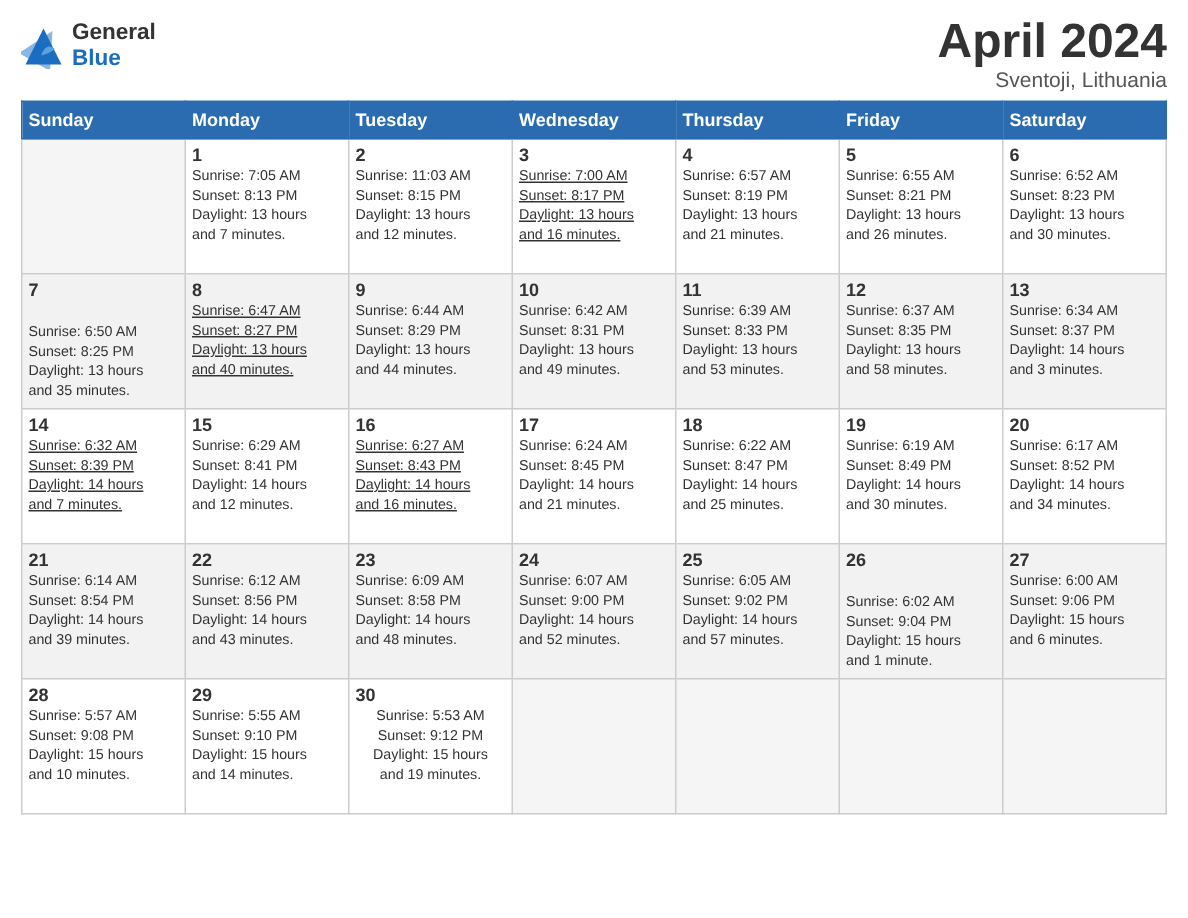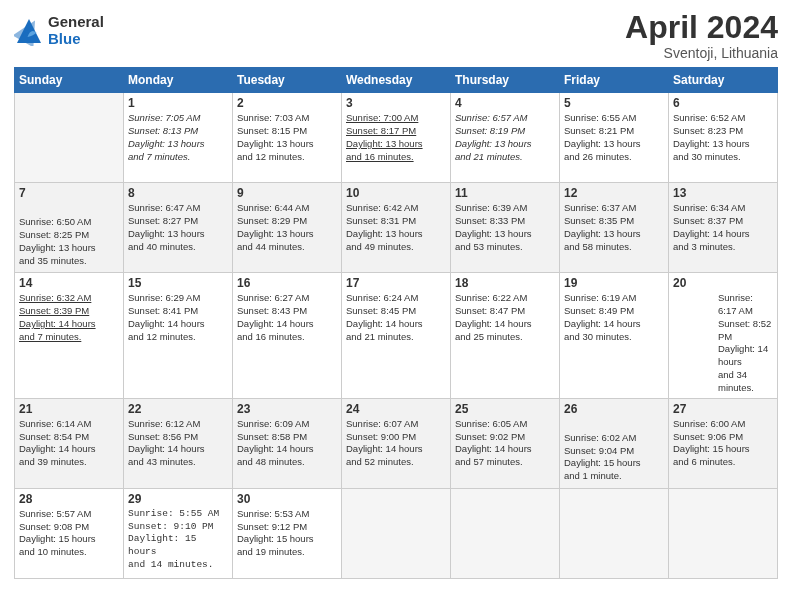--- a/index.html
+++ b/index.html
@@ -142,42 +142,42 @@
           <th>Thursday</th>
           <th>Friday</th>
           <th>Saturday</th>
         </tr>
     </thead>
     <tbody id="calendar-body">
     <tr class="row-white">
           <td class="empty"></td>
           <td>
             <span class="day-num">1</span>
-            <div class="day-info" style="white-space: pre-line; font-style: italic;">Sunrise: 7:05 AM
+            <div class="day-info" style="white-space: pre-line;">Sunrise: 7:05 AM
 Sunset: 8:13 PM
 Daylight: 13 hours
 and 7 minutes.</div>
           </td>
           <td>
             <span class="day-num">2</span>
-            <div class="day-info" style="white-space: pre-line;">Sunrise: 7:03 AM
+            <div class="day-info" style="white-space: pre-line;">Sunrise: 11:03 AM
 Sunset: 8:15 PM
 Daylight: 13 hours
 and 12 minutes.</div>
           </td>
           <td>
             <span class="day-num">3</span>
             <div class="day-info" style="white-space: pre-line; text-decoration: underline;">Sunrise: 7:00 AM
 Sunset: 8:17 PM
 Daylight: 13 hours
 and 16 minutes.</div>
           </td>
           <td>
             <span class="day-num">4</span>
-            <div class="day-info" style="white-space: pre-line; font-style: italic;">Sunrise: 6:57 AM
+            <div class="day-info" style="white-space: pre-line;">Sunrise: 6:57 AM
 Sunset: 8:19 PM
 Daylight: 13 hours
 and 21 minutes.</div>
           </td>
           <td>
             <span class="day-num">5</span>
             <div class="day-info" style="white-space: pre-line;">Sunrise: 6:55 AM
 Sunset: 8:21 PM
 Daylight: 13 hours
 and 26 minutes.</div>
@@ -193,21 +193,21 @@
         <tr class="row-shaded">
           <td>
             <span class="day-num">7</span>
             <div class="day-info" style="white-space: pre-line; margin-top: 16px;">Sunrise: 6:50 AM
 Sunset: 8:25 PM
 Daylight: 13 hours
 and 35 minutes.</div>
           </td>
           <td>
             <span class="day-num">8</span>
-            <div class="day-info" style="white-space: pre-line;">Sunrise: 6:47 AM
+            <div class="day-info" style="white-space: pre-line; text-decoration: underline;">Sunrise: 6:47 AM
 Sunset: 8:27 PM
 Daylight: 13 hours
 and 40 minutes.</div>
           </td>
           <td>
             <span class="day-num">9</span>
             <div class="day-info" style="white-space: pre-line;">Sunrise: 6:44 AM
 Sunset: 8:29 PM
 Daylight: 13 hours
 and 44 minutes.</div>
@@ -251,21 +251,21 @@
           </td>
           <td>
             <span class="day-num">15</span>
             <div class="day-info" style="white-space: pre-line;">Sunrise: 6:29 AM
 Sunset: 8:41 PM
 Daylight: 14 hours
 and 12 minutes.</div>
           </td>
           <td>
             <span class="day-num">16</span>
-            <div class="day-info" style="white-space: pre-line;">Sunrise: 6:27 AM
+            <div class="day-info" style="white-space: pre-line; text-decoration: underline;">Sunrise: 6:27 AM
 Sunset: 8:43 PM
 Daylight: 14 hours
 and 16 minutes.</div>
           </td>
           <td>
             <span class="day-num">17</span>
             <div class="day-info" style="white-space: pre-line;">Sunrise: 6:24 AM
 Sunset: 8:45 PM
 Daylight: 14 hours
 and 21 minutes.</div>
@@ -279,21 +279,21 @@
           </td>
           <td>
             <span class="day-num">19</span>
             <div class="day-info" style="white-space: pre-line;">Sunrise: 6:19 AM
 Sunset: 8:49 PM
 Daylight: 14 hours
 and 30 minutes.</div>
           </td>
           <td>
             <span class="day-num">20</span>
-            <div class="day-info" style="white-space: pre-line; margin-left: 45px;">Sunrise: 6:17 AM
+            <div class="day-info" style="white-space: pre-line;">Sunrise: 6:17 AM
 Sunset: 8:52 PM
 Daylight: 14 hours
 and 34 minutes.</div>
           </td>
         </tr>
         <tr class="row-shaded">
           <td>
             <span class="day-num">21</span>
             <div class="day-info" style="white-space: pre-line;">Sunrise: 6:14 AM
 Sunset: 8:54 PM
@@ -346,28 +346,28 @@
         <tr class="row-white">
           <td>
             <span class="day-num">28</span>
             <div class="day-info" style="white-space: pre-line;">Sunrise: 5:57 AM
 Sunset: 9:08 PM
 Daylight: 15 hours
 and 10 minutes.</div>
           </td>
           <td>
             <span class="day-num">29</span>
-            <div class="day-info" style="white-space: pre-line; font-family: Liberation Mono, monospace;">Sunrise: 5:55 AM
+            <div class="day-info" style="white-space: pre-line;">Sunrise: 5:55 AM
 Sunset: 9:10 PM
 Daylight: 15 hours
 and 14 minutes.</div>
           </td>
           <td>
             <span class="day-num">30</span>
-            <div class="day-info" style="white-space: pre-line;">Sunrise: 5:53 AM
+            <div class="day-info" style="white-space: pre-line; text-align: center;">Sunrise: 5:53 AM
 Sunset: 9:12 PM
 Daylight: 15 hours
 and 19 minutes.</div>
           </td>
           <td class="empty"></td>
           <td class="empty"></td>
           <td class="empty"></td>
           <td class="empty"></td>
         </tr>
       </tbody>

